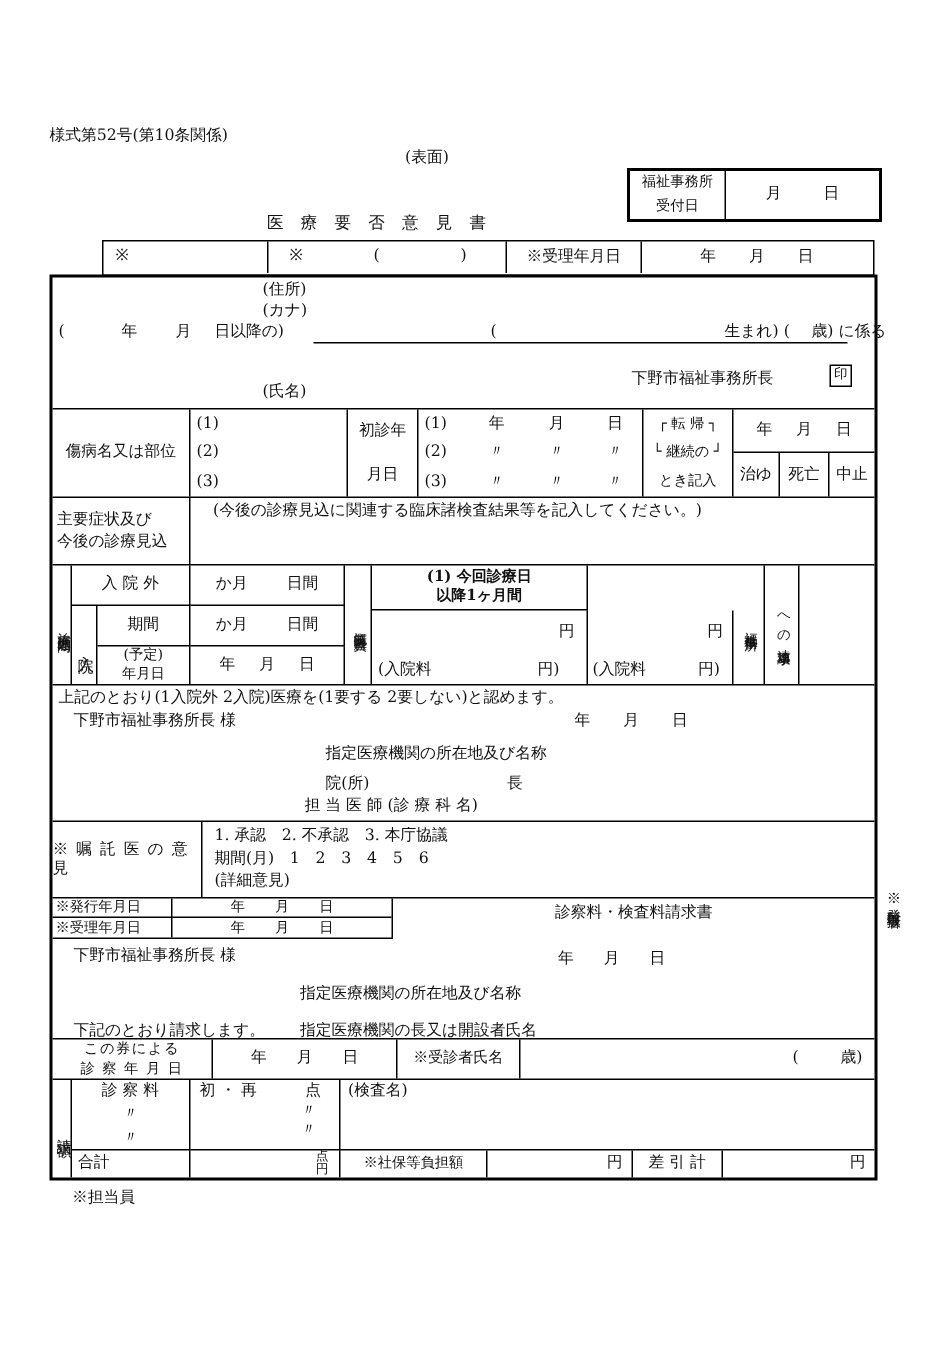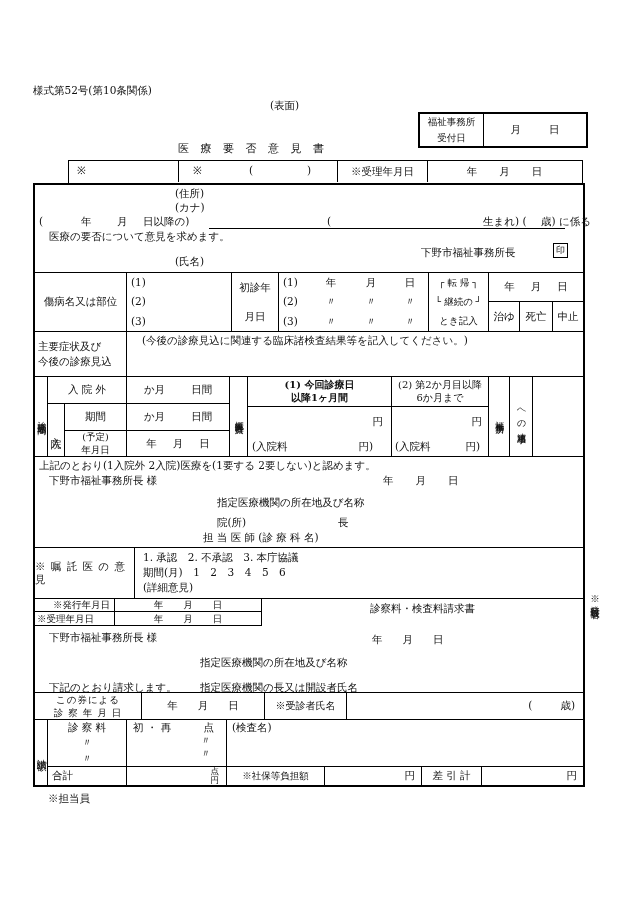--- a/index.html
+++ b/index.html
@@ -74,21 +74,20 @@
     <span class="abs" style="left:46px;top:30px;">年</span>
     <span class="abs" style="left:82px;top:30px;">月</span>
     <span class="abs" style="left:108px;top:30px;">日以降の)</span>
     <span class="abs" style="left:140px;top:30px;margin-top:40px;">(氏名)</span>
     <div class="underline" style="left:174px;top:30px;width:356px;height:13px;"></div>
     <span class="abs" style="left:292px;top:30px;">(</span>
     <span class="abs" style="left:448px;top:30px;">生まれ) (</span>
     <span class="abs" style="left:506px;top:30px;">歳)</span>
     <span class="abs" style="left:524px;top:30px;">に係る</span>
 
-    <span class="abs" style="left:14px;top:45px;">医療の要否について意見を求めます。</span>
     <span class="abs" style="left:386px;top:61px;">下野市福祉事務所長</span>
     <div class="seal" style="left:518px;top:58px;">印</div>
 
     <div class="cell bt bb" style="left:0;top:87px;width:548px;height:60px;">
       <div class="cell br fc" style="left:0;top:0;width:92px;height:58px;">傷病名又は部位</div>
       <div class="cell br fcol" style="left:92px;top:0;width:105px;height:58px;align-items:flex-start;padding-left:4px;">
         <span>(1)</span>
         <span>(2)</span>
         <span>(3)</span>
       </div>
@@ -168,24 +167,20 @@
       <div class="cell br v tiny" style="left:195px;top:0;width:18px;height:79px;">概算医療費</div>
       <div class="cell br bb fcol" style="left:213px;top:0;width:144px;height:30px;justify-content:center;gap:1px;font-size:10px;font-weight:bold;">
         <span>(1) 今回診療日</span>
         <span>以降1ヶ月間</span>
       </div>
       <div class="cell br" style="left:213px;top:30px;width:144px;height:49px;">
         <span class="abs" style="right:8px;top:8px;">円</span>
         <span class="abs" style="left:4px;bottom:3px;">(入院料</span>
         <span class="abs" style="right:18px;bottom:3px;">円)</span>
       </div>
-      <div class="cell br bb fcol" style="left:357px;top:0;width:97px;height:30px;justify-content:center;gap:1px;font-size:10px;">
-        <span>(2) 第2か月目以降</span>
-        <span>6か月まで</span>
-      </div>
       <div class="cell br" style="left:357px;top:30px;width:97px;height:49px;">
         <span class="abs" style="right:6px;top:8px;">円</span>
         <span class="abs" style="left:3px;bottom:3px;">(入院料</span>
         <span class="abs" style="right:8px;bottom:3px;">円)</span>
       </div>
       <div class="cell br v tiny" style="left:454px;top:0;width:21px;height:79px;">福祉事務所</div>
       <div class="cell br v tiny" style="left:475px;top:0;width:23px;height:79px;">への連絡事項</div>
       <div class="cell" style="left:498px;top:0;width:50px;height:79px;"></div>
     </div>
 
@@ -202,21 +197,21 @@
     <span class="abs" style="left:168px;top:346px;">担 当 医 師 (診 療 科 名)</span>
 
     <div class="cell bt bb" style="left:0;top:362px;width:548px;height:52px;">
       <div class="cell br fc" style="left:0;top:0;width:100px;height:50px;letter-spacing:1px;">※ 嘱 託 医 の 意 見</div>
       <span class="abs" style="left:108px;top:3px;">1. 承認　2. 不承認　3. 本庁協議</span>
       <span class="abs" style="left:108px;top:18px;">期間(月)　1　2　3　4　5　6</span>
       <span class="abs" style="left:108px;top:33px;">(詳細意見)</span>
     </div>
 
     <div class="cell" style="left:0;top:414px;width:227px;height:27px;border-right:1px solid #000;border-bottom:1px solid #000;">
-      <div class="cell br bb small" style="left:0;top:0;width:80px;height:13px;display:flex;align-items:center;padding-left:18px;">※発行年月日</div>
+      <div class="cell br bb small" style="left:0;top:0;width:80px;height:13px;display:flex;align-items:center;padding-left:2px;">※発行年月日</div>
       <div class="cell bb small" style="left:80px;top:0;width:146px;height:13px;">
         <div class="ymd" style="gap:20px;">
           <span>年</span>
           <span>月</span>
           <span>日</span>
         </div>
       </div>
       <div class="cell br small" style="left:0;top:13px;width:80px;height:13px;display:flex;align-items:center;padding-left:2px;">※受理年月日</div>
       <div class="cell small" style="left:80px;top:13px;width:146px;height:13px;">
         <div class="ymd" style="gap:20px;">

